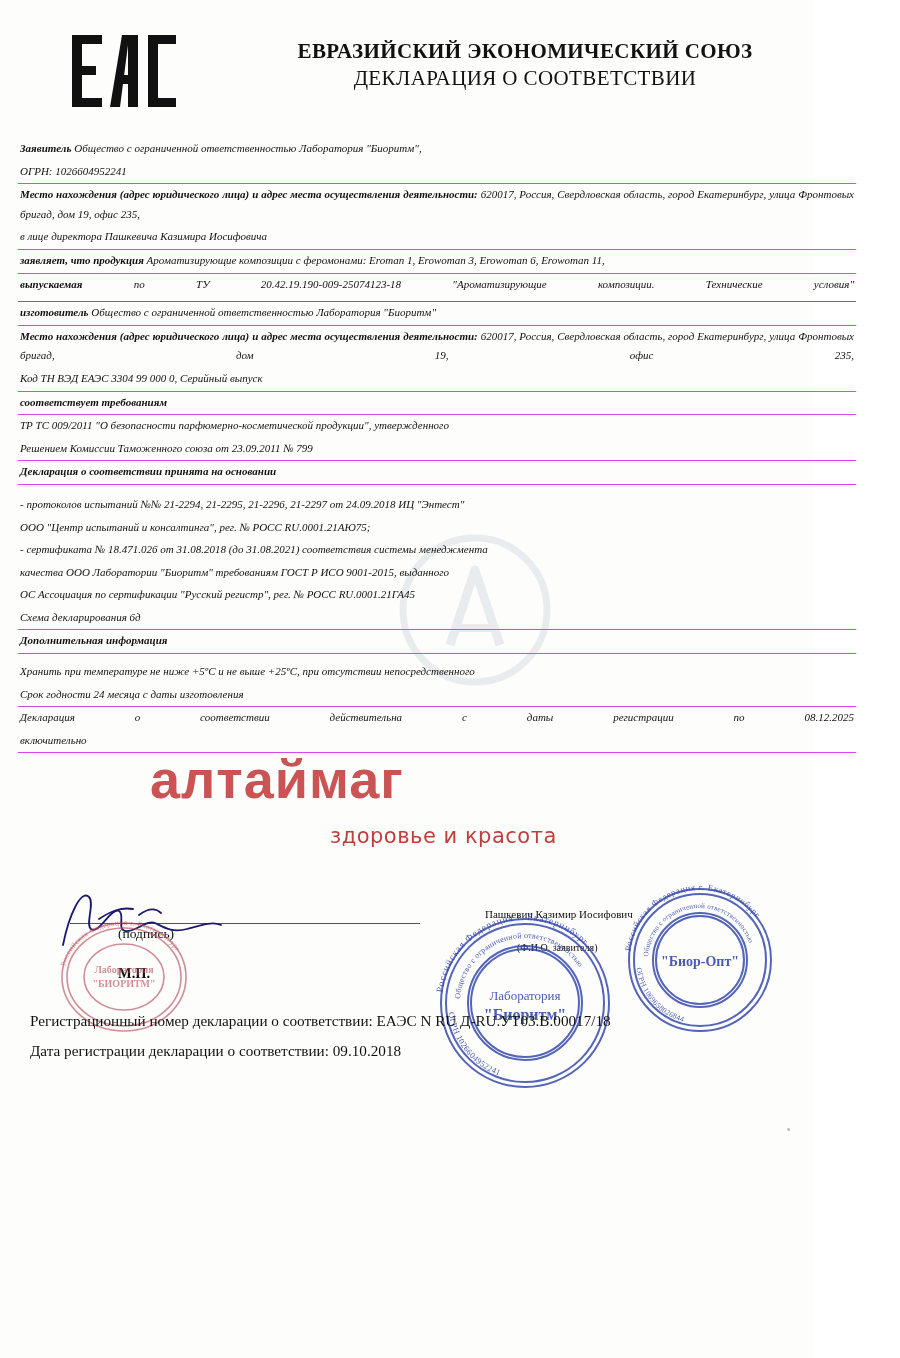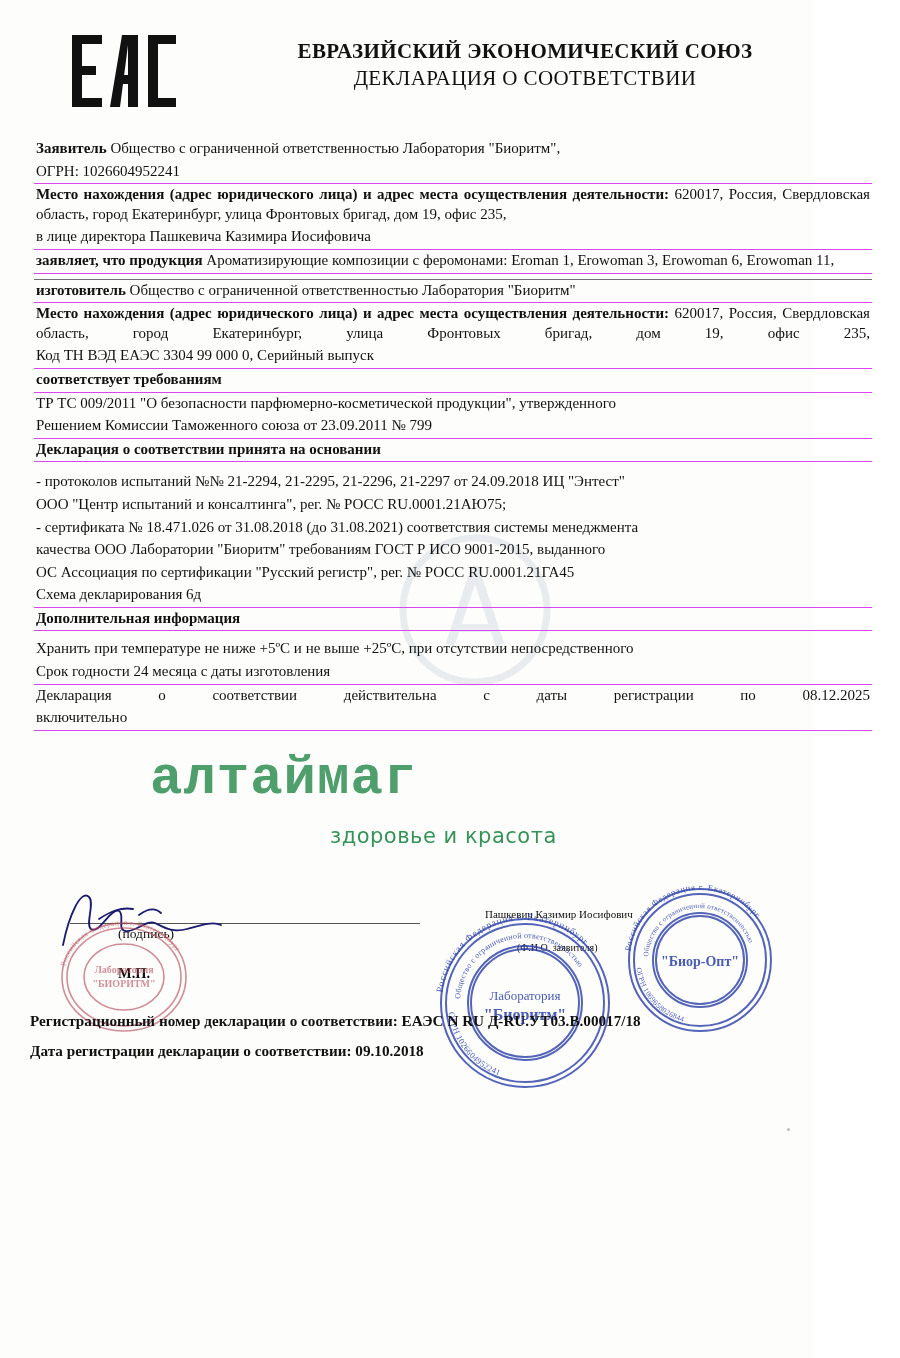--- a/index.html
+++ b/index.html
@@ -57,25 +57,26 @@
   .header-titles .t2 {
     font-size: 21px;
     font-weight: normal;
     letter-spacing: 0.4px;
     line-height: 27px;
   }
 
   
   .doc {
     position: absolute;
-    left: 34px;
+    left: 18px;
     top: 138px;
     width: 838px;
-    font-size: 15px;
+    font-size: 11px;
     line-height: 19.6px;
+    font-style: italic;
   }
   .row {
     border-bottom: 1px solid #d946ef;
     padding: 1px 2px 2px 2px;
   }
   .row.nb { border-bottom: none; }
   .b { font-weight: bold; }
   .just { text-align: justify; }
   .just-all { text-align: justify; text-align-last: justify; }
 
@@ -122,21 +123,21 @@
   }
 
   .reg-block {
     position: absolute;
     left: 30px;
     top: 1006px;
     width: 838px;
     font-size: 15.2px;
     line-height: 30px;
   }
-  .reg-block .b { font-weight: bold; }
+  .reg-block .b { font-weight: normal; }
 
   
   .signature-stroke {
     position: absolute;
     left: 55px;
     top: 885px;
     width: 200px;
     height: 65px;
     pointer-events: none;
   }
@@ -155,35 +156,35 @@
     top: 530px;
     width: 160px;
     height: 160px;
     pointer-events: none;
     opacity: 0.28;
   }
   .wm-text {
     position: absolute;
     left: 150px;
     top: 748px;
-    font-family: Liberation Mono, monospace;
+    font-family: Liberation Sans, sans-serif;
     font-size: 54px;
     font-weight: bold;
-    color: #15803d;
+    color: #b91c1c;
     opacity: 0.75;
     letter-spacing: 1px;
     pointer-events: none;
   }
   .wm-sub {
     position: absolute;
     left: 330px;
     top: 824px;
     font-family: "DejaVu Sans", sans-serif;
     font-size: 21px;
-    color: #15803d;
+    color: #b91c1c;
     opacity: 0.85;
     letter-spacing: 0.5px;
     pointer-events: none;
   }
 
   .dot { position:absolute; width:3px; height:3px; background:#bbb; border-radius:50%; }
 </style>
 </head>
 <body>
 
@@ -240,20 +241,24 @@
     </div>
 
     <div class="row">
       <span>в лице директора Пашкевича Казимира Иосифовича</span>
     </div>
 
     <div class="row">
       <span class="b">заявляет, что продукция</span><span> Ароматизирующие композиции с феромонами: Eroman 1, Erowoman 3, Erowoman 6, Erowoman 11,</span>
     </div>
 
+    <div class="row nb just-all">
+      <span class="b">выпускаемая</span>
+      <span>по    ТУ    20.42.19.190-009-25074123-18    "Ароматизирующие    композиции. Технические условия"</span>
+    </div>
     <div class="row" style="border-bottom:1px solid #6f6f6f;height:2px;"></div>
 
     <div class="row">
       <span class="b">изготовитель</span><span> Общество с ограниченной ответственностью  Лаборатория "Биоритм"</span>
     </div>
 
     <div class="row nb just-all">
       <span class="b">Место  нахождения  (адрес  юридического  лица)  и  адрес  места  осуществления деятельности:</span><span> 620017, Россия, Свердловская область,  город Екатеринбург, улица Фронтовых бригад, дом 19, офис 235,</span>
     </div>
     <div class="row">

